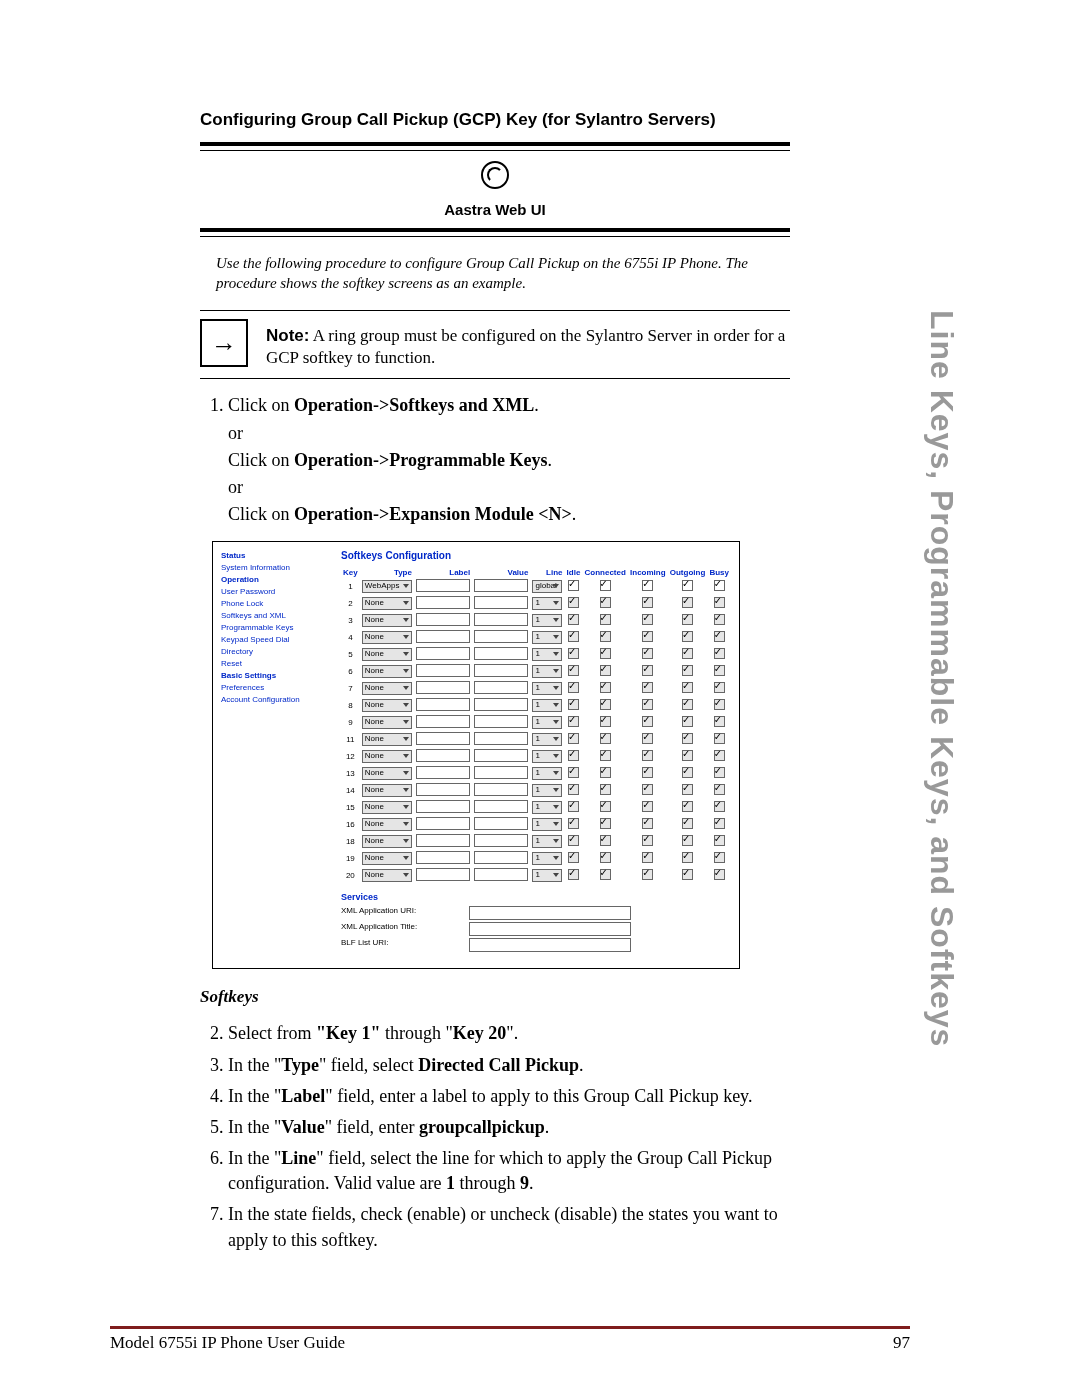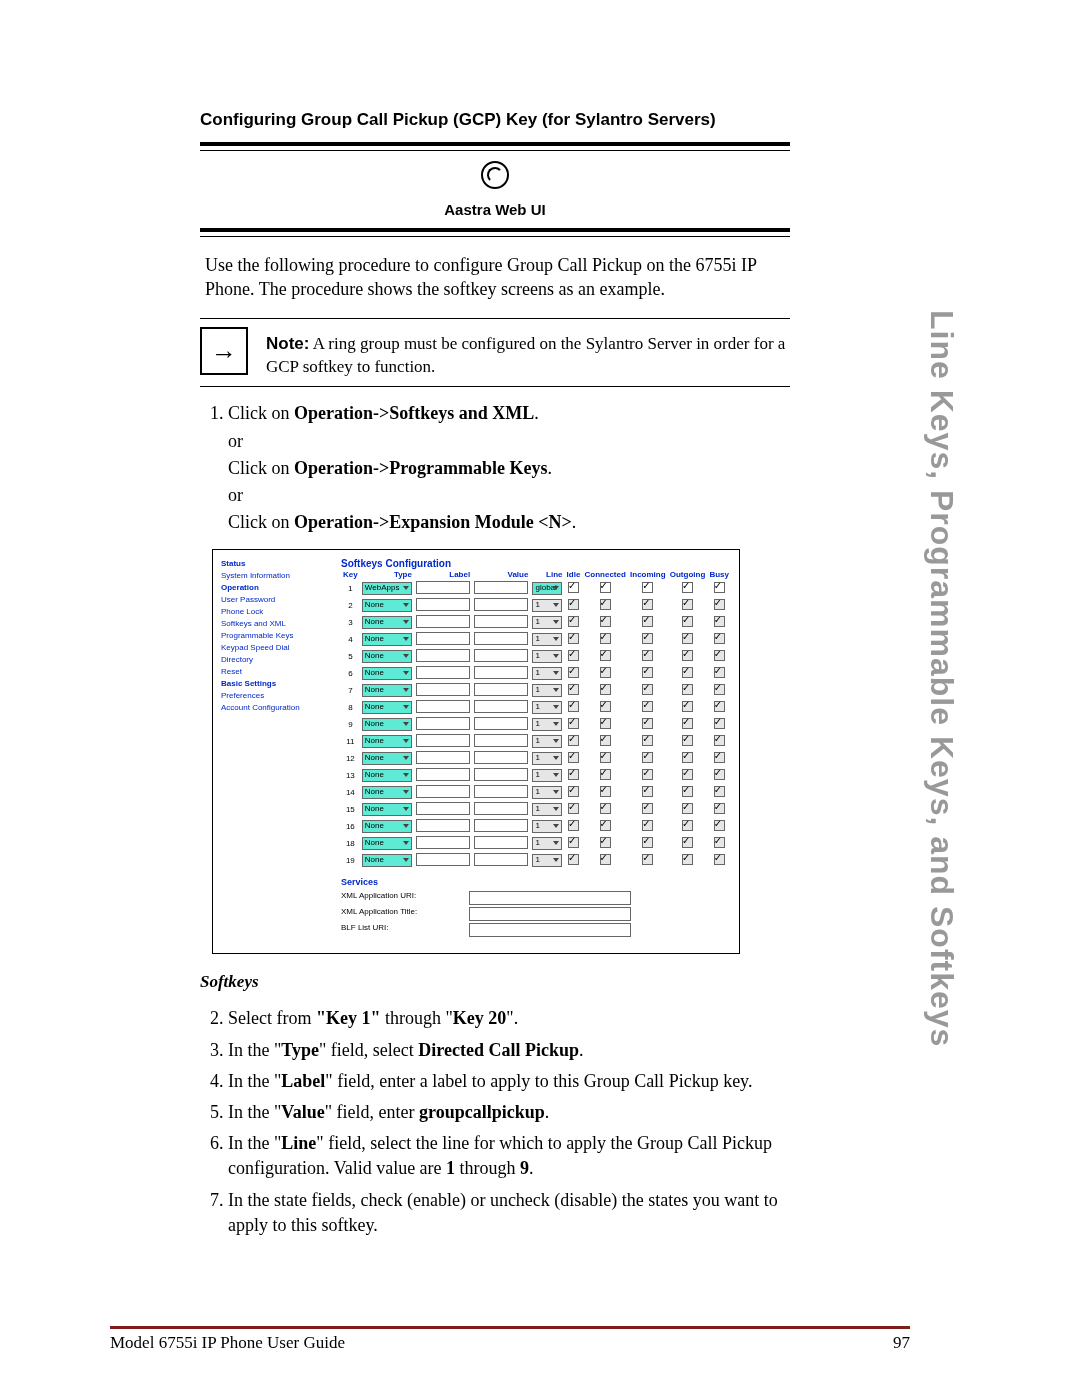--- a/index.html
+++ b/index.html
@@ -4,41 +4,41 @@
 <style>
   html,body{margin:0;padding:0;background:#fff;}
   body{width:1080px;height:1397px;font-family:"Times New Roman",Times,serif;color:#000;position:relative;}
   .page{position:absolute;left:200px;top:110px;width:590px;}
   .heading{font-family:Arial,Helvetica,sans-serif;font-weight:bold;font-size:17px;margin:0 0 12px 0;}
   .thickbar{border-top:4px solid #000;border-bottom:1px solid #000;height:4px;margin:4px 0 6px 0;}
   .aastra-line{display:flex;align-items:center;gap:12px;padding:4px 0 6px 0;flex-direction:column;}
   .aastra-icon{width:24px;height:24px;border:2px solid #000;border-radius:50%;position:relative;}
   .aastra-icon::before{content:"";position:absolute;left:4px;top:4px;width:12px;height:12px;border:2px solid #000;border-radius:50%;border-right-color:transparent;border-bottom-color:transparent;}
   .aastra-label{font-family:Arial,Helvetica,sans-serif;font-weight:bold;font-size:15px;}
-  .bodytext{font-size:18px;line-height:1.35;margin:16px 5px;}
+  .bodytext{font-size:15px;line-height:1.35;margin:16px 16px;font-style:italic;}
   .hr{border-top:1px solid #000;margin:8px 0;}
   .note-row{display:flex;gap:18px;align-items:flex-start;margin:6px 0;}
   .note-icon{width:44px;height:44px;border:2px solid #000;display:flex;align-items:center;justify-content:center;font-size:26px;font-weight:bold;flex:0 0 44px;}
   .note-text{font-size:17px;line-height:1.35;margin-top:6px;}
   .note-text b{font-family:Arial,Helvetica,sans-serif;}
   ol.steps{font-size:18px;line-height:1.4;padding-left:28px;margin:14px 0;}
   ol.steps li{margin-bottom:6px;}
   ol.steps .sub{display:block;margin:2px 0;}
   .bold{font-weight:bold;}
   .subhead{font-style:italic;font-weight:bold;font-size:17px;margin:14px 0 8px 0;}
   .shot{border:1px solid #000;width:510px;padding:8px 8px 14px 8px;font-family:Arial,Helvetica,sans-serif;font-size:8px;color:#000;margin:10px 0 18px 12px;display:flex;gap:10px;}
   .nav{width:110px;line-height:1.5;}
   .nav .h{color:#0028c8;font-weight:bold;}
   .nav .lnk{color:#0028c8;}
   .main{flex:1;}
-  .main .title{color:#0028c8;font-weight:bold;font-size:10px;}
+  .main .title{color:#0028c8;font-weight:bold;font-size:10px;margin-bottom:6px;}
   table.keys{border-collapse:collapse;width:100%;font-size:8px;}
   table.keys th{color:#0028c8;font-weight:bold;text-align:right;padding:1px 2px;}
   table.keys td{padding:1px 2px;text-align:center;}
-  .sel{border:1px solid #666;background:#5eead4;display:inline-block;width:46px;height:11px;position:relative;text-align:left;padding-left:2px;}
+  .sel{border:1px solid #666;background:#e5e5e5;display:inline-block;width:46px;height:11px;position:relative;text-align:left;padding-left:2px;}
   .sel::after{content:"";position:absolute;right:2px;top:3px;border-left:3px solid transparent;border-right:3px solid transparent;border-top:4px solid #444;}
   .sel.line{width:26px;}
   .sel.gray{background:#e6e6e6;}
   .inp{border:1px solid #666;background:#fff;display:inline-block;width:52px;height:11px;}
   .inp.big{width:160px;height:12px;}
   .cb{display:inline-block;width:9px;height:9px;border:1px solid #666;position:relative;background:#fff;}
   .cb.g{background:#e6e6e6;}
   .cb.ck::after{content:"✓";position:absolute;left:-1px;top:-3px;font-size:10px;color:#000;}
   .srv{margin-top:8px;}
   .srv .sh{color:#0028c8;font-weight:bold;margin:4px 0;font-size:9px;}
@@ -315,20 +315,32 @@
               <td><span class="sel">None</span></td>
               <td><span class="inp"></span></td>
               <td><span class="inp"></span></td>
               <td><span class="sel line gray">1</span></td>
               <td><span class="cb ck g"></span></td>
               <td><span class="cb ck g"></span></td>
               <td><span class="cb ck g"></span></td>
               <td><span class="cb ck g"></span></td>
               <td><span class="cb ck g"></span></td>
             </tr>
+            <tr>
+              <td>20</td>
+              <td><span class="sel">None</span></td>
+              <td><span class="inp"></span></td>
+              <td><span class="inp"></span></td>
+              <td><span class="sel line gray">1</span></td>
+              <td><span class="cb ck g"></span></td>
+              <td><span class="cb ck g"></span></td>
+              <td><span class="cb ck g"></span></td>
+              <td><span class="cb ck g"></span></td>
+              <td><span class="cb ck g"></span></td>
+            </tr>
           </tbody>
       </table>
       <div class="srv">
         <div class="sh">Services</div>
         <div class="row">
             <span class="lbl">XML Application URI:</span>
             <span class="inp big"></span>
           </div>
         <div class="row">
             <span class="lbl">XML Application Title:</span>

